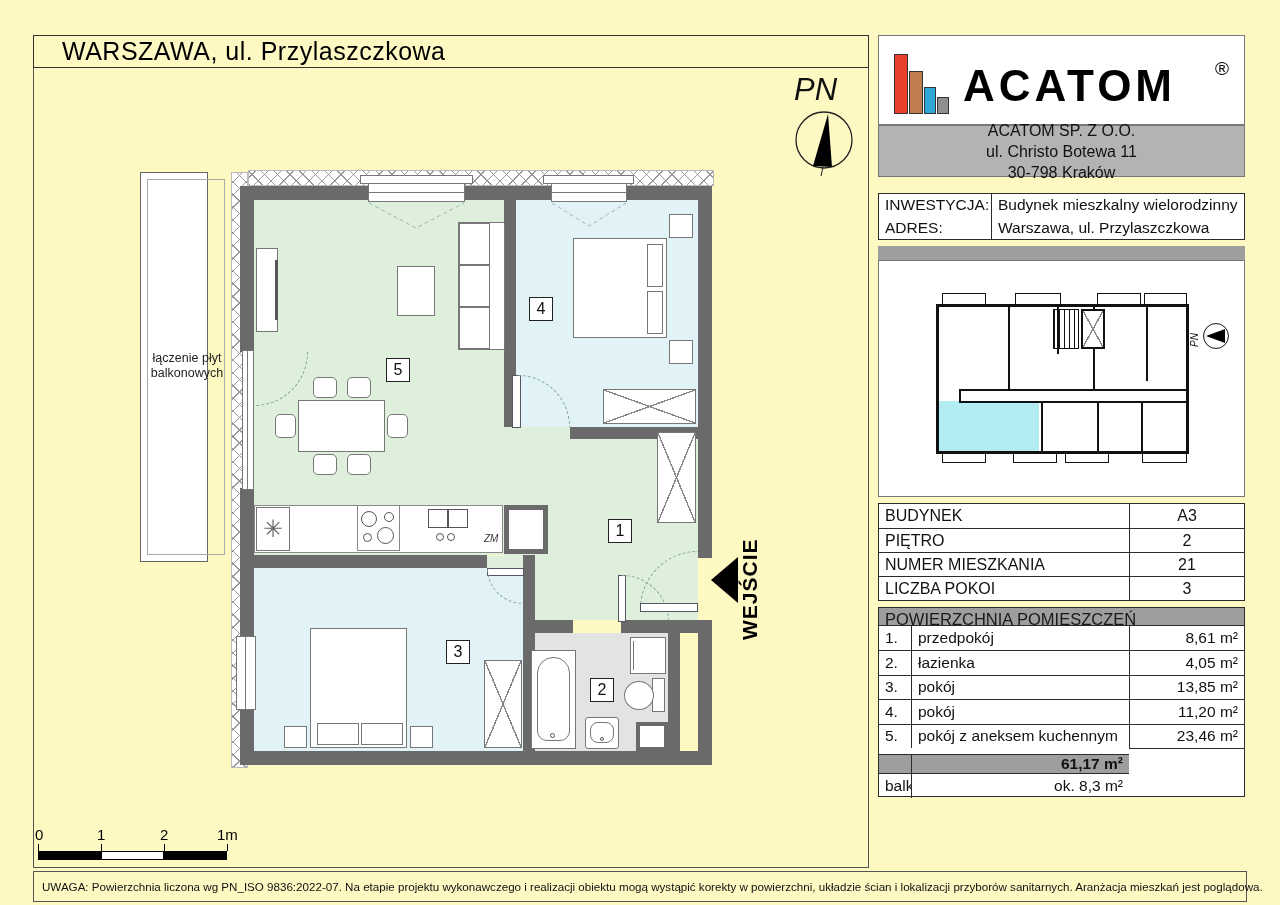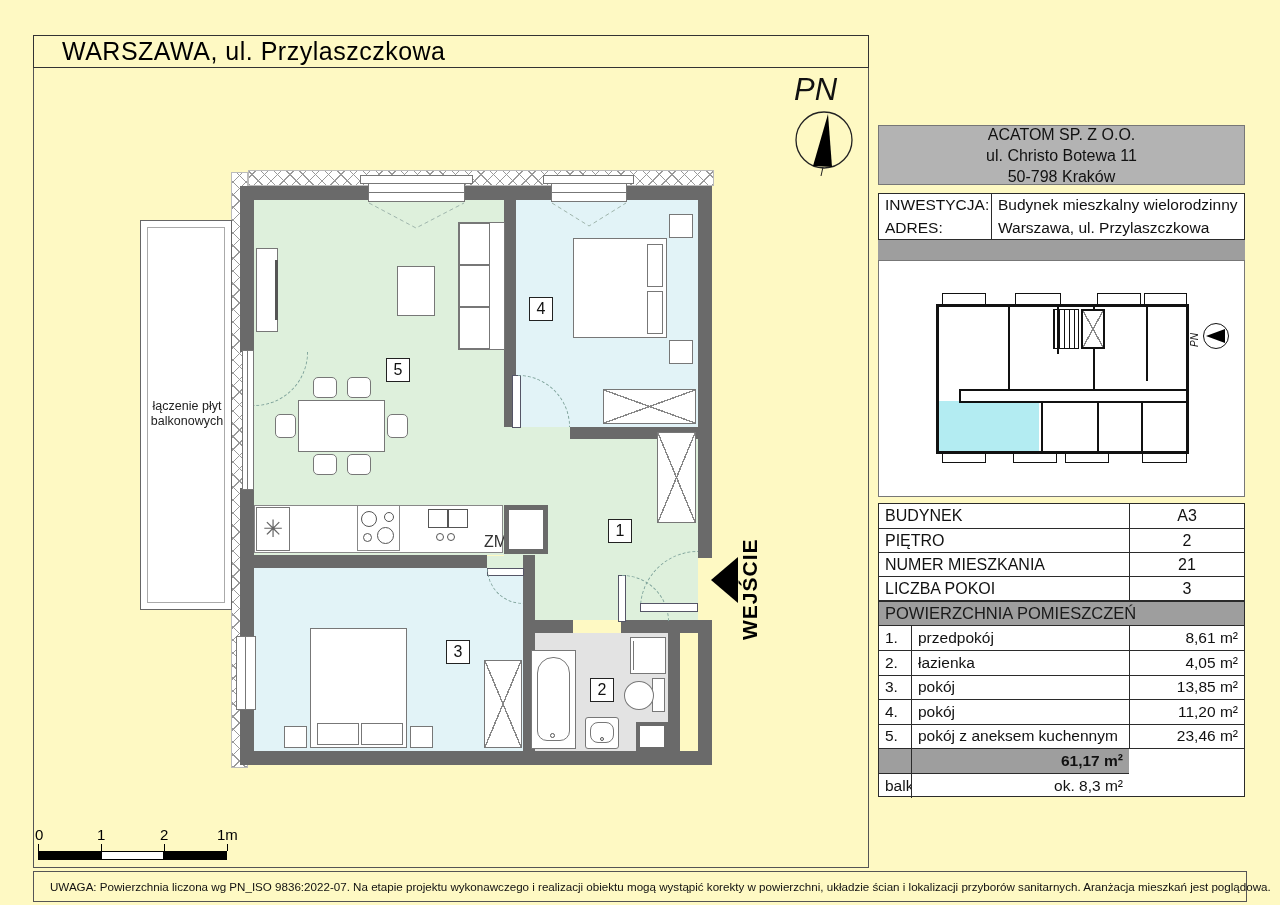--- a/index.html
+++ b/index.html
@@ -22,21 +22,21 @@
       repeating-linear-gradient(-45deg, #9a9a9a 0 1px, transparent 1px 9px); }
   .circ { position: absolute; border: 1px solid #555; border-radius: 50%; background: #fff; }
   .panel-box { position: absolute; background: #fff; border: 1px solid #777; }
   .gray { background: #b3b3b3; }
   .tbl { position: absolute; display: grid; border: 1px solid #2b2b2b; background: #fff; font-size: 15.5px; color: #111; }
   .tbl .c { display: flex; align-items: center; padding: 0 6px; border-top: 1px solid #2b2b2b; overflow: hidden; white-space: nowrap; }
   .tbl .r0 { border-top: none; }
   .tbl .vd { border-left: 1px solid #2b2b2b; }
   .tbl .ctr { justify-content: center; }
   .tbl .rt { justify-content: flex-end; }
-  .grayrow { background: #9e9e9e; }
+  .grayrow { background: #9e9e9e; margin-top: 6px; }
   .bold { font-weight: 700; }
   .mini-line { position: absolute; background: #111; }
   .vtext { writing-mode: vertical-rl; transform: rotate(180deg); }
 </style>
 </head>
 <body>
 
 <div class="page">
 
   <div class="a" style="left:33px;top:35px;width:836px;height:833px;border:1px solid #555;"></div>
@@ -47,21 +47,21 @@
   <svg class="a" style="left:786px;top:68px;" width="76" height="112" viewBox="0 0 76 112">
     <text x="8" y="32" font-size="31" font-style="italic" font-family="Liberation Sans, sans-serif" fill="#111">PN</text>
     <circle cx="38" cy="72" r="28" fill="none" stroke="#222" stroke-width="1.3"></circle>
     <polygon points="42,46 27,98 46,99" fill="#000"></polygon>
     <line x1="37" y1="99" x2="35" y2="108" stroke="#222" stroke-width="1"></line>
   </svg>
 
   <div class="hatch" style="left:248px;top:170px;width:466px;height:16px;border:1px solid #bbb;"></div>
   <div class="hatch" style="left:231px;top:172px;width:17px;height:596px;border:1px solid #bbb;"></div>
 
-  <div class="a" style="left:140px;top:172px;width:92px;height:390px;border:1.5px solid #666;background:#fff;margin-top:48px;">
+  <div class="a" style="left:140px;top:172px;width:68px;height:390px;border:1.5px solid #666;background:#fff;">
     <div class="a" style="left:6px;top:6px;width:78px;height:376px;border:1px solid #aaa;"></div>
     <div class="a" style="left:0;top:178px;width:92px;text-align:center;font-size:12.5px;color:#222;line-height:15px;">
       <div>łączenie płyt</div>
       <div>balkonowych</div>
     </div>
   </div>
 
   <div class="fill" style="left:504px;top:427px;width:194px;height:193px;background:#def0dc;"></div>
   <div class="fill" style="left:254px;top:200px;width:250px;height:355px;background:#def0dc;"></div>
   <div class="fill" style="left:516px;top:200px;width:182px;height:227px;background:#e2f3f7;"></div>
@@ -112,21 +112,21 @@
   <div class="wbox" style="left:256px;top:507px;width:34px;height:44px;display:flex;align-items:center;justify-content:center;font-size:24px;color:#666;">✳</div>
   <div class="wbox" style="left:357px;top:505px;width:43px;height:46px;border-color:#888;"></div>
   <div class="circ" style="left:361px;top:511px;width:16px;height:16px;"></div>
   <div class="circ" style="left:384px;top:512px;width:10px;height:10px;"></div>
   <div class="circ" style="left:363px;top:533px;width:9px;height:9px;"></div>
   <div class="circ" style="left:377px;top:527px;width:17px;height:17px;"></div>
   <div class="wbox" style="left:428px;top:509px;width:20px;height:19px;border-color:#555;"></div>
   <div class="wbox" style="left:448px;top:509px;width:20px;height:19px;border-color:#555;"></div>
   <div class="circ" style="left:436px;top:533px;width:8px;height:8px;"></div>
   <div class="circ" style="left:447px;top:533px;width:8px;height:8px;"></div>
-  <div class="a" style="left:484px;top:533px;font-size:16px;color:#333;">ZM</div>
+  <div class="a" style="left:484px;top:533px;font-size:10px;color:#333;font-style:italic;">ZM</div>
   <div class="a" style="left:504px;top:505px;width:44px;height:49px;border:5px solid #6a6a6a;background:#fff;"></div>
 
   <div class="wbox" style="left:256px;top:248px;width:22px;height:84px;"></div>
   <div class="a" style="left:275px;top:260px;width:3px;height:60px;background:#555;"></div>
   <div class="wbox" style="left:397px;top:266px;width:38px;height:50px;"></div>
   <div class="wbox" style="left:458px;top:222px;width:47px;height:128px;"></div>
   <div class="wbox" style="left:459px;top:223px;width:31px;height:42px;"></div>
   <div class="wbox" style="left:459px;top:265px;width:31px;height:42px;"></div>
   <div class="wbox" style="left:459px;top:307px;width:31px;height:42px;"></div>
   <div class="wbox" style="left:298px;top:400px;width:87px;height:52px;"></div>
@@ -181,25 +181,35 @@
     <span class="a" style="left:184px;top:0;font-size:15px;">1m</span>
     <div class="a" style="left:5px;top:25px;width:63px;height:9px;background:#000;"></div>
     <div class="a" style="left:68px;top:25px;width:63px;height:9px;background:#fff;border:1px solid #000;"></div>
     <div class="a" style="left:131px;top:25px;width:63px;height:9px;background:#000;"></div>
     <div class="a" style="left:5px;top:18px;width:1px;height:7px;background:#000;"></div>
     <div class="a" style="left:68px;top:18px;width:1px;height:7px;background:#000;"></div>
     <div class="a" style="left:131px;top:18px;width:1px;height:7px;background:#000;"></div>
     <div class="a" style="left:194px;top:18px;width:1px;height:7px;background:#000;"></div>
   </div>
 
-
-  <div class="panel-box gray" style="left:878px;top:125px;width:367px;height:60px;display:flex;flex-direction:column;align-items:center;justify-content:center;font-size:16px;line-height:21px;color:#111;">
+  <div class="panel-box" style="left:878px;top:35px;width:367px;height:90px;">
+    <div class="a" style="left:15px;top:16px;width:58px;height:62px;">
+      <div class="a" style="left:0;bottom:0;width:14px;height:60px;background:#e8402a;border:1px solid #333;"></div>
+      <div class="a" style="left:15px;bottom:0;width:14px;height:43px;background:#c07b50;border:1px solid #333;"></div>
+      <div class="a" style="left:30px;bottom:0;width:12px;height:27px;background:#2fa8d8;border:1px solid #333;"></div>
+      <div class="a" style="left:43px;bottom:0;width:12px;height:17px;background:#8f8f8f;border:1px solid #333;"></div>
+    </div>
+    <span class="a" style="left:84px;top:25px;font-size:44px;font-weight:700;letter-spacing:4px;color:#000;">ACATOM</span>
+    <span class="a" style="left:336px;top:22px;font-size:19px;color:#000;">®</span>
+  </div>
+
+  <div class="panel-box gray" style="left:878px;top:125px;width:367px;height:52px;display:flex;flex-direction:column;align-items:center;justify-content:center;font-size:16px;line-height:21px;color:#111;">
     <div>ACATOM SP. Z O.O.</div>
     <div>ul. Christo Botewa 11</div>
-    <div>50-798 Kraków</div>
+    <div>30-798 Kraków</div>
   </div>
 
   <div class="tbl" style="left:878px;top:193px;width:367px;height:47px;grid-template-columns:112px 1fr;grid-template-rows:1fr 1fr;">
     <div class="c r0">INWESTYCJA:</div>
     <div class="c r0 vd">Budynek mieszkalny wielorodzinny</div>
     <div class="c" style="border-top:none;">ADRES:</div>
     <div class="c vd" style="border-top:none;">Warszawa, ul. Przylaszczkowa</div>
   </div>
 
   <div class="a grayrow" style="left:878px;top:240px;width:367px;height:20px;"></div>
@@ -268,17 +278,17 @@
     <div class="c">5.</div>
     <div class="c vd">pokój z aneksem kuchennym</div>
     <div class="c vd rt">23,46 m²</div>
     <div class="c grayrow"></div>
     <div class="c grayrow vd rt bold">61,17 m²</div>
     <div class="c"></div>
     <div class="c vd" style="border-left:none;">balkon</div>
     <div class="c vd rt">ok. 8,3 m²</div>
   </div>
 
-  <div class="a" style="left:33px;top:871px;width:1214px;height:31px;border:1px solid #555;display:flex;align-items:center;padding-left:16px;">
+  <div class="a" style="left:33px;top:871px;width:1214px;height:31px;border:1px solid #555;display:flex;align-items:center;padding-left:8px;">
     <span style="font-size:11.6px;color:#111;white-space:nowrap;">UWAGA: Powierzchnia liczona wg PN_ISO 9836:2022-07. Na etapie projektu wykonawczego i realizacji obiektu mogą wystąpić korekty w powierzchni, układzie ścian i lokalizacji przyborów sanitarnych. Aranżacja mieszkań jest poglądowa.</span>
   </div>
 
 </div>
 
 </body></html>

